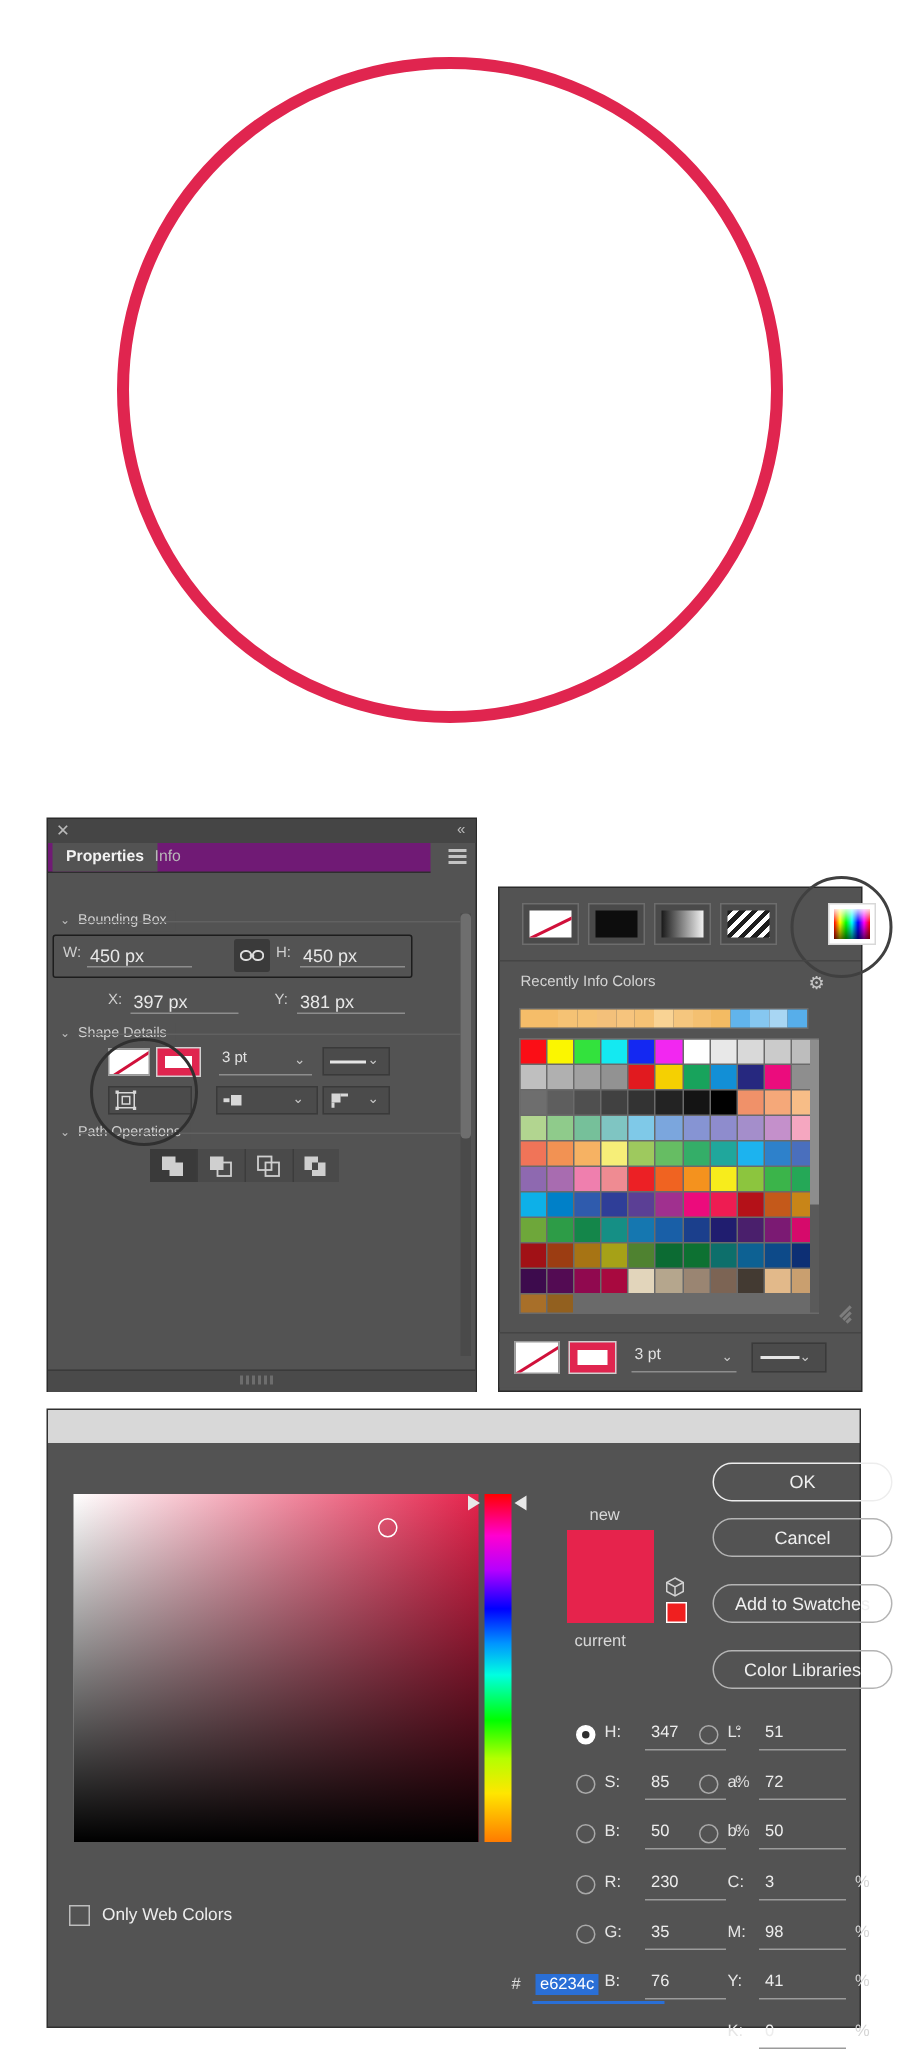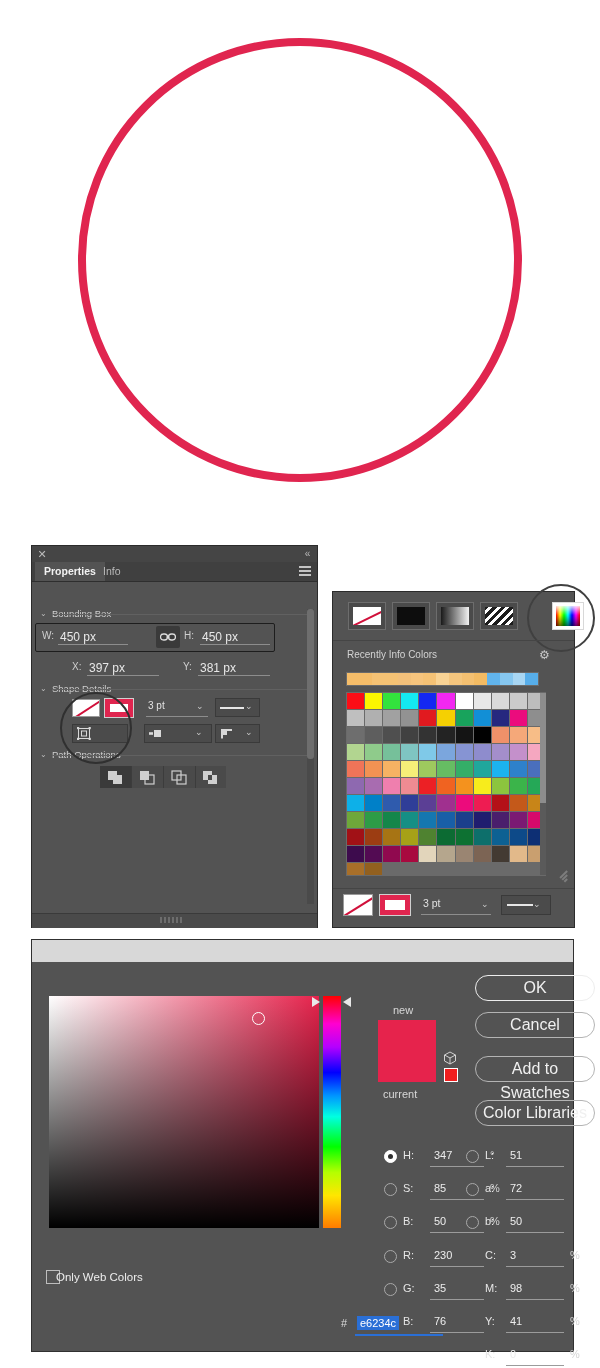--- a/index.html
+++ b/index.html
@@ -18,21 +18,21 @@
     background:transparent;
   }
 
   
   #properties-panel{left:32px;top:546px;width:285px;height:381px;background:#535353;
       box-shadow:0 0 0 1px #2b2b2b;}
   #prop-titlebar{left:0;top:0;width:285px;height:16px;background:#454545;}
   #prop-close{left:4px;top:2px;width:12px;height:12px;color:#b9b9b9;font-size:11px;line-height:12px;text-align:center;}
   #prop-collapse{left:268px;top:1px;width:14px;height:13px;color:#b9b9b9;font-size:10px;line-height:13px;text-align:center;letter-spacing:-1px;}
 
-  #prop-tabs{left:0;top:16px;width:285px;height:19px;background:#404040;border-bottom:1px solid #2e2e2e;}
+  #prop-tabs{left:0;top:16px;width:255px;height:19px;background:#701a75;border-bottom:1px solid #2e2e2e;}
   .tab{position:absolute;top:0;height:19px;line-height:19px;font-size:10.5px;padding:0 9px;}
   #tab-properties{left:3px;color:#f2f2f2;font-weight:bold;background:#535353;}
   #tab-info{left:62px;color:#b9b9b9;text-align:right;}
   #prop-menu{left:267px;top:4px;width:12px;height:11px;}
   #prop-menu i{display:block;height:1.5px;background:#c4c4c4;margin-bottom:2.5px;}
 
   #prop-header{left:0;top:35px;width:285px;height:25px;background:#535353;border-bottom:1px solid #3d3d3d;}
   .hdr-icon{position:absolute;top:4px;width:17px;height:17px;background:#3a3a3a;}
   #hdr-icon-shape{left:8px;}
   #hdr-icon-fill{left:27px;background:#d2d2d2;}
@@ -167,21 +167,21 @@
   #hue-mark-l{left:280px;top:57px;width:0;height:0;border-top:5px solid transparent;border-bottom:5px solid transparent;border-left:8px solid #e8e8e8;}
   #hue-mark-r{left:311px;top:57px;width:0;height:0;border-top:5px solid transparent;border-bottom:5px solid transparent;border-right:8px solid #e8e8e8;}
 
   #lbl-new{left:361px;top:64px;font-size:11px;color:#d8d8d8;}
   #swatch-new{left:346px;top:80px;width:58px;height:62px;background:#e6234c;}
   #lbl-current{left:351px;top:148px;font-size:11px;color:#d8d8d8;}
   #cube-icon{left:411px;top:111px;width:14px;height:14px;}
   #oog-swatch{left:412px;top:128px;width:14px;height:14px;background:#f01f1f;border:1.5px solid #fff;box-sizing:border-box;}
 
   .dlg-btn{position:absolute;left:443px;width:120px;height:26px;border:1px solid #b4b4b4;border-radius:13px;
-     box-sizing:border-box;color:#f0f0f0;font-size:16px;text-align:center;line-height:24px;background:transparent;}
+     box-sizing:border-box;color:#f0f0f0;font-size:12px;text-align:center;line-height:24px;background:transparent;}
   #btn-ok{top:35px;border-color:#ededed;}
   #btn-cancel{top:72px;}
   #btn-add{top:116px;}
   #btn-libraries{top:160px;}
 
   
   .num-row{position:absolute;height:20px;}
   .radio{position:absolute;left:0;top:2px;width:13px;height:13px;border:1.5px solid #a9a9a9;border-radius:50%;box-sizing:border-box;}
   .radio.on{background:#fff;border-color:#ffffff;}
   .radio.on:after{content:"";position:absolute;left:2.5px;top:2.5px;width:5px;height:5px;border-radius:50%;background:#2f2f2f;}
@@ -189,21 +189,21 @@
   .nvalue{position:absolute;left:50px;top:1px;font-size:11px;color:#ededed;}
   .nund{position:absolute;left:46px;top:18px;width:54px;height:1px;background:#9b9b9b;}
   .nunit{position:absolute;left:106px;top:1px;font-size:11px;color:#d5d5d5;}
 
   .num-row.right .nlabel{left:19px;}
   .num-row.right .nvalue{left:44px;}
   .num-row.right .nund{left:40px;width:58px;}
   .num-row.right .nunit{left:104px;}
 
   #web-check{left:46px;top:1270px;width:14px;height:14px;border:1.5px solid #bdbdbd;box-sizing:border-box;}
-  #web-label{left:56px;top:1270px;font-size:11.5px;color:#ededed;line-height:14px;}
+  #web-label{left:68px;top:1270px;font-size:11.5px;color:#ededed;line-height:14px;}
 
   #hash-sym{left:341px;top:1317px;font-size:11px;color:#dcdcdc;}
   #hex-value{left:357px;top:1316px;padding:1px 3px;background:#2a6fd6;color:#ffffff;font-size:11px;}
   #hex-und{left:355px;top:1334px;width:88px;height:1.5px;background:#2a6fd6;}
 </style>
 </head>
 <body>
 
 <div class="abs" id="canvas-area">
   <div class="abs" id="shape-circle" style="border-color: rgb(224, 37, 79);"></div>

